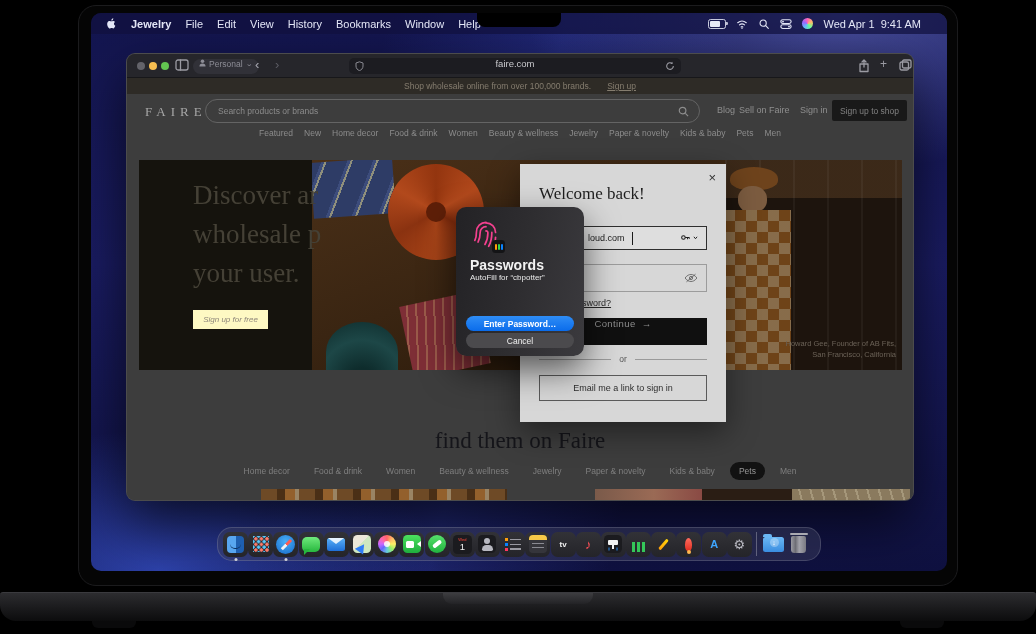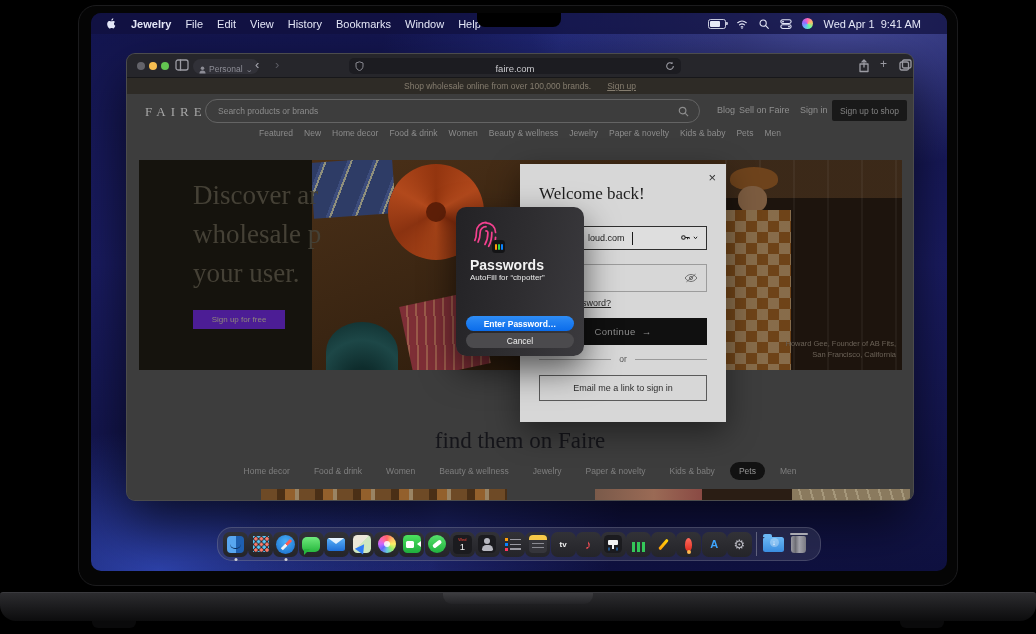--- a/index.html
+++ b/index.html
@@ -45,26 +45,26 @@
     background:#3d3d3d;box-shadow:0 22px 55px rgba(0,0,0,.65);z-index:10;
     border:1px solid rgba(255,255,255,.08);box-sizing:border-box;}
   .toolbar{position:absolute;left:0;top:0;width:100%;height:24px;background:#26262b;border-bottom:1px solid #17171a;box-sizing:border-box;}
   .tl{position:absolute;top:8px;width:8px;height:8px;border-radius:50%;}
   .tl.c{left:10px;background:#63636a;}
   .tl.m{left:22px;background:#f6be50;}
   .tl.z{left:34px;background:#63c551;}
   .tbi{position:absolute;top:5px;color:#9b9ba3;}
   .tbi svg{stroke:#9b9ba3;fill:none;stroke-width:1.3;stroke-linecap:round;stroke-linejoin:round;}
   .chip{position:absolute;left:66px;top:4.5px;height:15px;padding:0 6px;border-radius:8px;background:#313138;
-    display:flex;align-items:flex-end;gap:3px;color:#8c8c95;font-size:8.5px;}
+    display:flex;align-items:flex-start;gap:3px;color:#8c8c95;font-size:8.5px;}
   .chev{font-size:9px;line-height:1;transform:scaleY(.8);}
   .navbtn{position:absolute;top:3px;font-size:13px;color:#a7a7b0;}
   .navbtn.dis{color:#5c5c64;}
   .urlpill{position:absolute;left:222px;top:4px;width:332px;height:16px;border-radius:5px;background:#1c1c21;
-    display:flex;align-items:flex-end;justify-content:center;color:#cacace;font-size:9.5px;}
+    display:flex;align-items:flex-start;justify-content:center;color:#cacace;font-size:9.5px;}
   .urlpill .shield{position:absolute;left:6px;top:3px;}
   .urlpill .refresh{position:absolute;right:6px;top:3px;}
 
   .banner{position:absolute;left:0;top:24px;width:100%;height:16px;background:#2e2b26;
     display:flex;align-items:center;justify-content:center;gap:16px;font-size:8.5px;color:#857d6f;}
   .banner .lnk{text-decoration:underline;}
 
   .pagebg{position:absolute;left:0;top:40px;width:100%;height:408px;background:#3d3d3d;}
 
   .sh-logo{position:absolute;left:18px;top:50px;font-family:"Liberation Serif",serif;font-size:13px;
@@ -78,22 +78,22 @@
     font-size:8.5px;display:flex;align-items:center;justify-content:center;border-radius:2px;}
 
   .sitenav{position:absolute;left:0;top:74px;width:100%;display:flex;justify-content:center;gap:11px;
     font-size:8.5px;color:#8c8c8c;}
 
   
   .hero{position:absolute;left:12px;top:106px;width:763px;height:210px;overflow:hidden;background:#16140e;}
   .hero-left{position:absolute;left:0;top:0;width:173px;height:210px;background:#15130d;z-index:2;}
   .hero-head{position:absolute;left:54px;top:16px;width:260px;font-family:"Liberation Serif",serif;
     font-size:27px;line-height:39px;color:#45413  6;color:#454136;white-space:nowrap;z-index:3;}
-  .hero-cta{position:absolute;left:54px;top:150px;width:92px;height:19px;background:#4c1d95;color:#8f887b;
-    font-size:8px;display:flex;align-items:center;justify-content:center;z-index:3;}
+  .hero-cta{position:absolute;left:54px;top:150px;width:75px;height:19px;background:#fef9c3;color:#8f887b;
+    font-size:8px;display:flex;align-items:center;justify-content:center;z-index:3;font-style:italic;}
   .hero-mid{position:absolute;left:173px;top:0;width:413px;height:210px;
     background:linear-gradient(160deg,#4a3018 0%,#3a2512 50%,#281808 100%);}
   .cloth{position:absolute;left:0;top:0;width:82px;height:56px;background:
     repeating-linear-gradient(115deg,#2e3c66 0 10px,#3c4c7c 10px 13px,#8f8f7c 13px 15px,#2e3c66 15px 24px);transform:rotate(-4deg);}
   .fan{position:absolute;left:76px;top:4px;width:96px;height:96px;border-radius:50%;
     background:conic-gradient(#93350f,#b2491c,#7c2a0c,#a84418,#8a3210,#b2491c,#93350f);}
   .fan::after{content:"";position:absolute;left:38px;top:38px;width:20px;height:20px;border-radius:50%;background:#5e1f08;}
   .greenbox{position:absolute;left:172px;top:58px;width:36px;height:46px;background:#35432a;transform:rotate(9deg);}
   .tealfan{position:absolute;left:14px;top:162px;width:72px;height:60px;border-radius:50% 50% 0 0;
     background:radial-gradient(circle at 50% 100%,#0e2c2c 20%,#1d4747 60%,#0e2c2c 100%);}
@@ -133,21 +133,21 @@
   .m-title{position:absolute;left:19px;top:20px;font-family:"Liberation Serif",serif;font-size:17px;color:#1e1e1e;}
   .m-input{position:absolute;left:19px;width:168px;box-sizing:border-box;background:#dedede;}
   .m-email{top:62px;height:24px;border:1.5px solid #2f2f2f;}
   .m-email .val{position:absolute;left:48px;top:6px;font-size:9px;color:#1a1a1a;}
   .m-email .caret{position:absolute;left:92px;top:5px;width:1px;height:13px;background:#1a1a1a;}
   .m-keys{position:absolute;right:8px;top:5px;display:flex;align-items:center;gap:2px;}
   .m-pass{top:100px;height:28px;border:1px solid #9c9c9c;background:transparent;}
   .m-eye{position:absolute;right:8px;top:8px;}
   .m-forgot{position:absolute;left:19px;top:134px;font-size:9px;color:#2a2a2a;text-decoration:underline;}
   .m-continue{position:absolute;left:19px;top:154px;width:168px;height:27px;background:#101010;color:#8f8f8f;
-    font-size:9.5px;display:flex;align-items:center;justify-content:center;gap:6px;letter-spacing:.4px;}
+    font-size:9.5px;display:flex;align-items:flex-start;justify-content:center;gap:6px;letter-spacing:.4px;}
   .m-or{position:absolute;left:19px;top:190px;width:168px;display:flex;align-items:center;gap:8px;
     color:#555;font-size:8.5px;}
   .m-or::before,.m-or::after{content:"";flex:1;height:1px;background:#9a9a9a;}
   .m-maillink{position:absolute;left:19px;top:211px;width:168px;height:26px;border:1px solid #5a5a5a;box-sizing:border-box;
     color:#2e2e2e;font-size:9px;display:flex;align-items:center;justify-content:center;}
 
   
   .tid{position:absolute;left:365px;top:194px;width:128px;height:149px;z-index:50;border-radius:10px;
     background:linear-gradient(100deg,#232225 0%,#2e2d30 50%,#3b3a3e 100%);
     box-shadow:0 14px 34px rgba(0,0,0,.6);color:#eee;}

